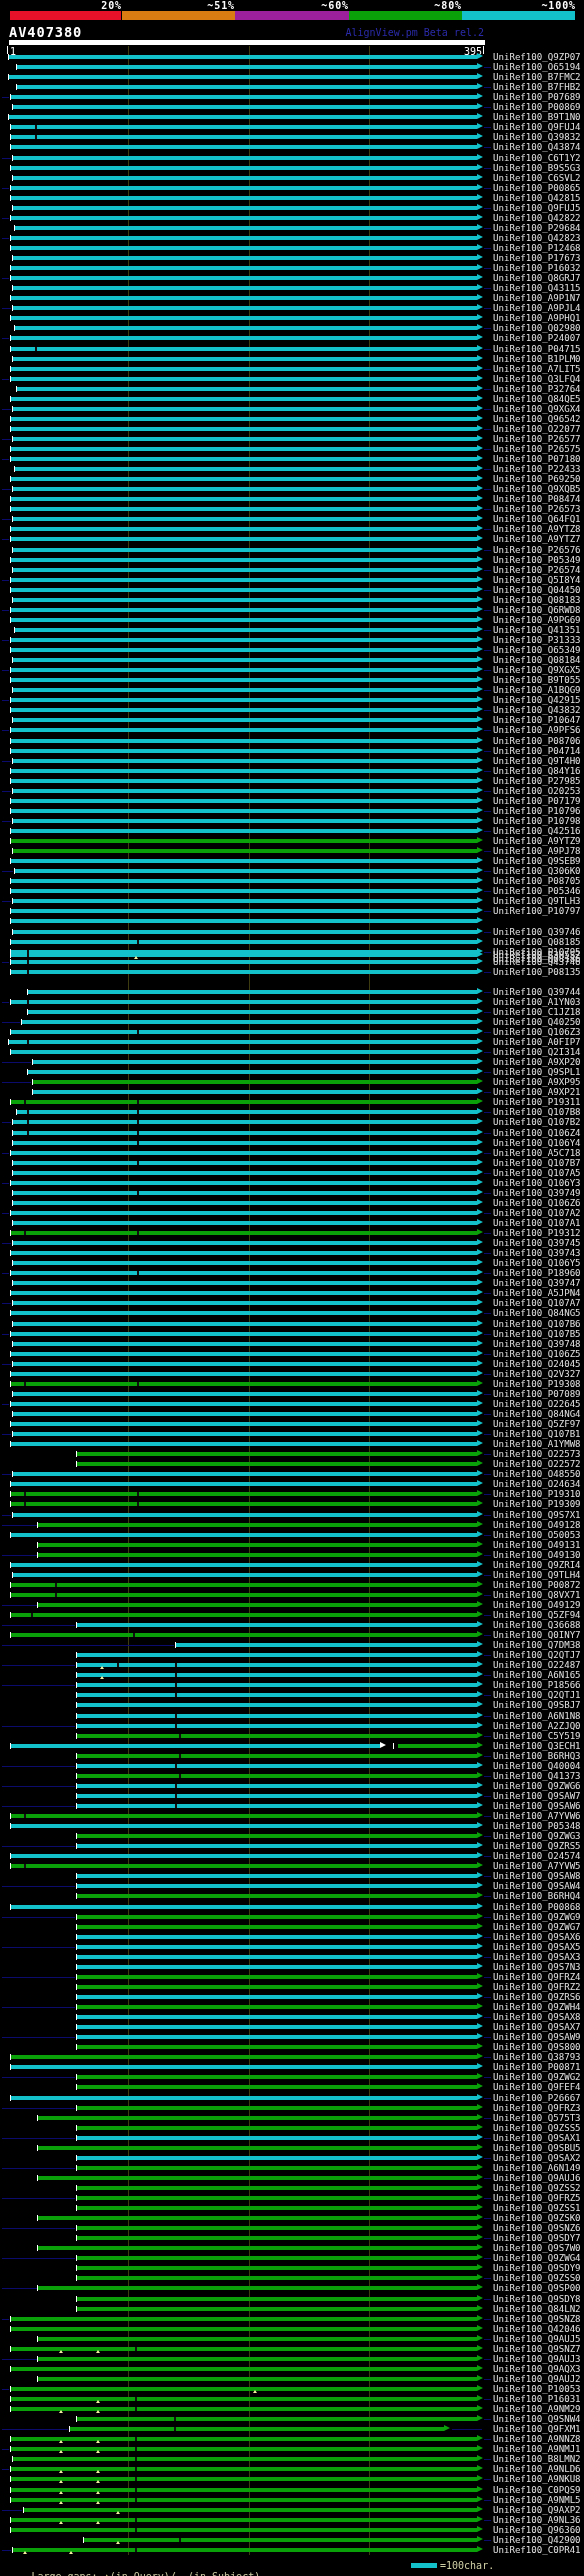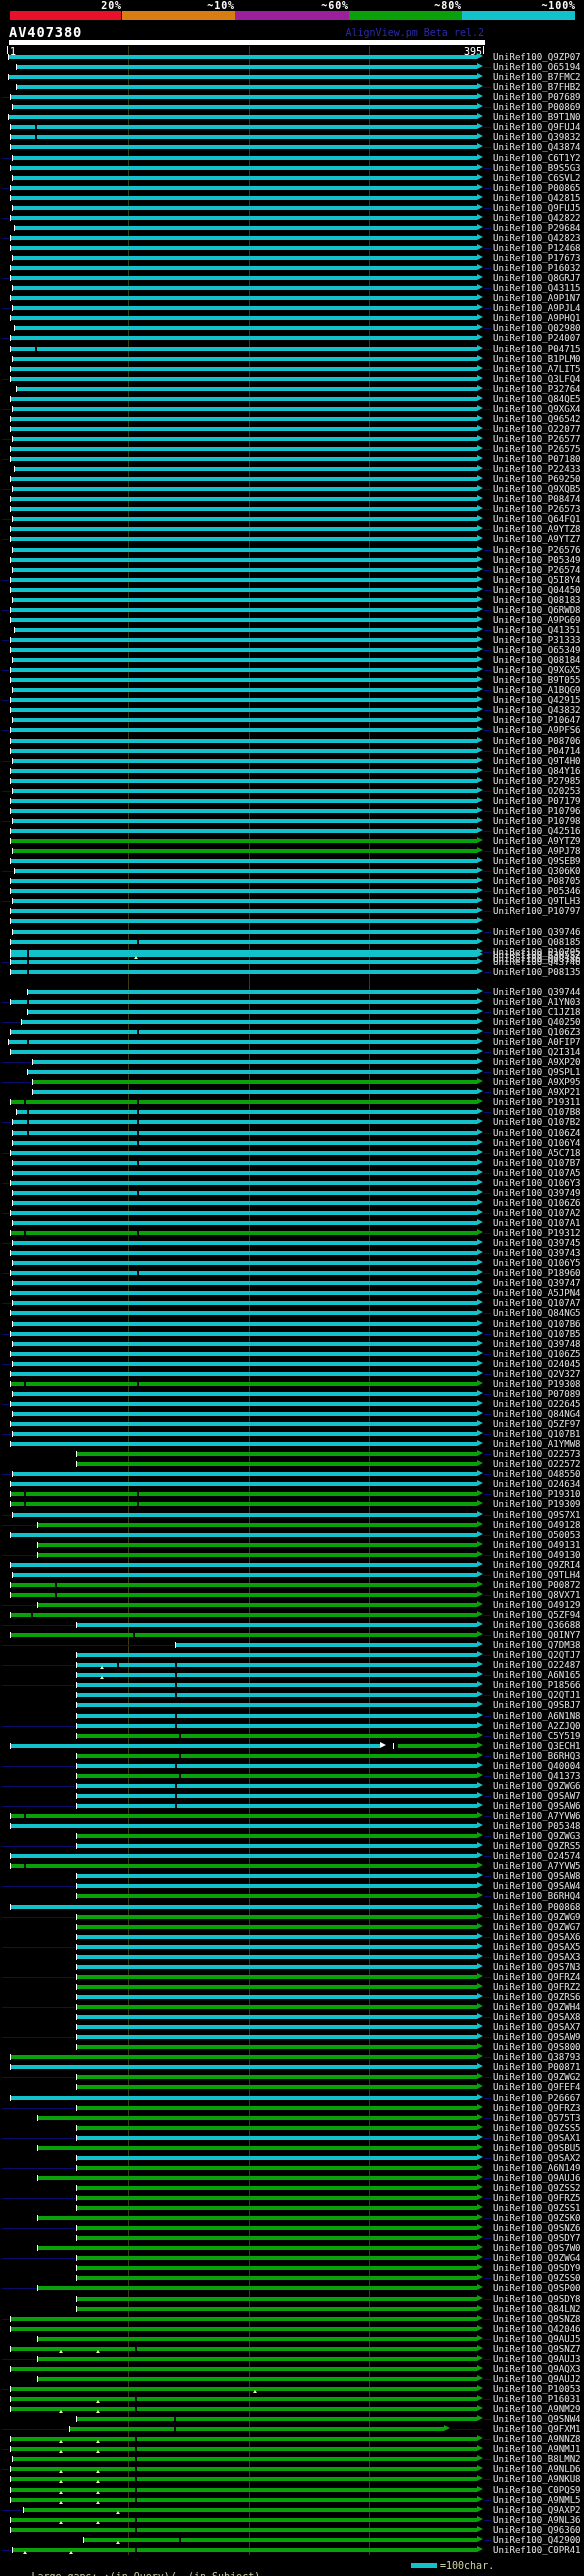--- a/index.html
+++ b/index.html
@@ -41,21 +41,21 @@
   #f-scalebar{position:absolute;left:411px;top:2563px;width:25.6px;height:4.6px;}
   #f-scaletext{position:absolute;left:440px;top:2560px;font-size:10px;}
 </style>
 </head>
 <body>
 
 <div id="screen">
 
   <div id="key-labels">
     <span style="left: 122px;">20%</span>
-    <span style="left: 235px;">~10%</span>
+    <span style="left: 235px;">~51%</span>
     <span style="left: 349px;">~60%</span>
     <span style="left: 462px;">~80%</span>
     <span style="left: 576px;">~100%</span>
   </div>
   <div id="key-bar">
       <div style="left: 10px; width: 111px; background: rgb(232, 17, 42);"></div>
       <div style="left: 122px; width: 113px; background: rgb(217, 124, 17);"></div>
       <div style="left: 235px; width: 114px; background: rgb(156, 31, 156);"></div>
       <div style="left: 349px; width: 113px; background: rgb(10, 160, 10);"></div>
       <div style="left: 462px; width: 113px; background: rgb(19, 193, 203);"></div>

